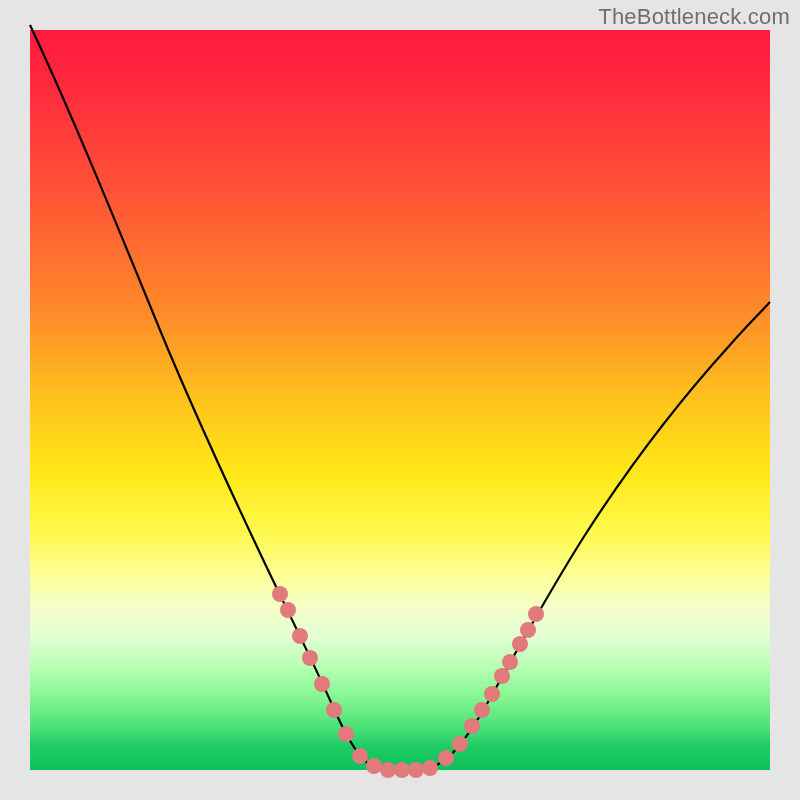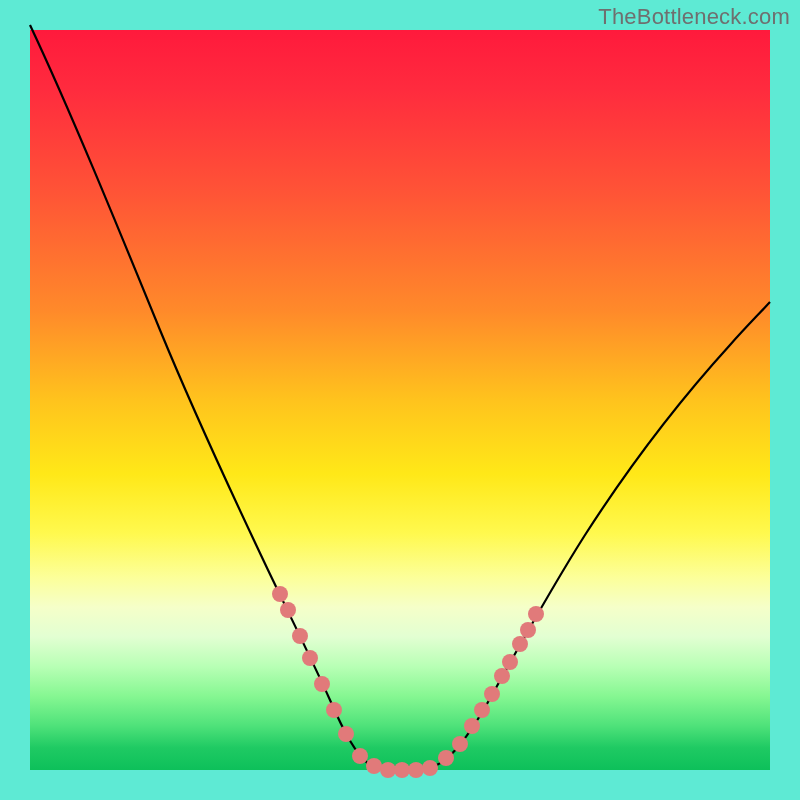--- a/index.html
+++ b/index.html
@@ -10,21 +10,21 @@
     background: #000;
     overflow: hidden;
     font-family: Arial, Helvetica, sans-serif;
   }
   .frame {
     position: absolute;
     left: 0;
     top: 0;
     width: 800px;
     height: 800px;
-    background: #5eead4;
+    background: #e5e5e5;
   }
   .plot-area {
     position: absolute;
     left: 30px;
     top: 30px;
     width: 740px;
     height: 740px;
     
     background: linear-gradient(
       to bottom,

